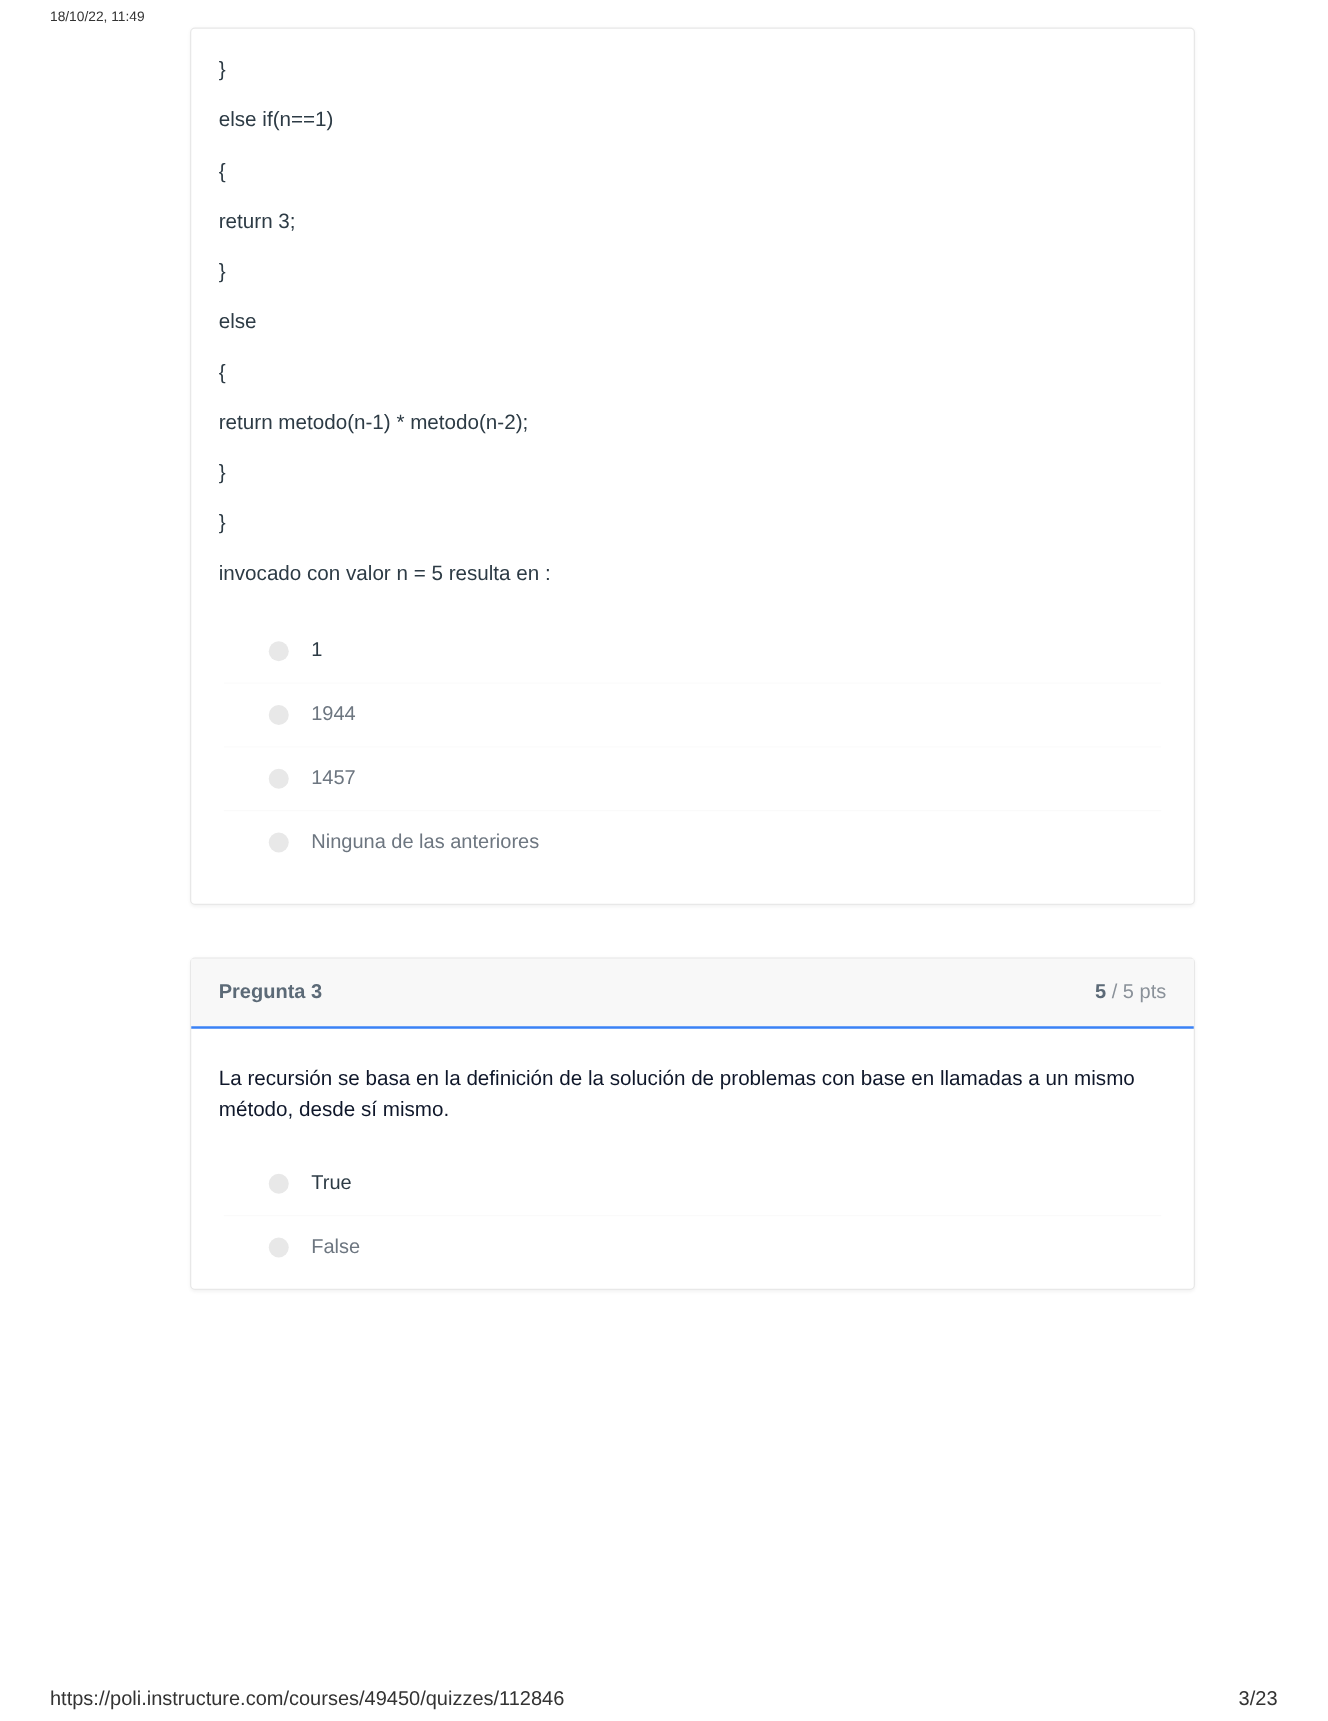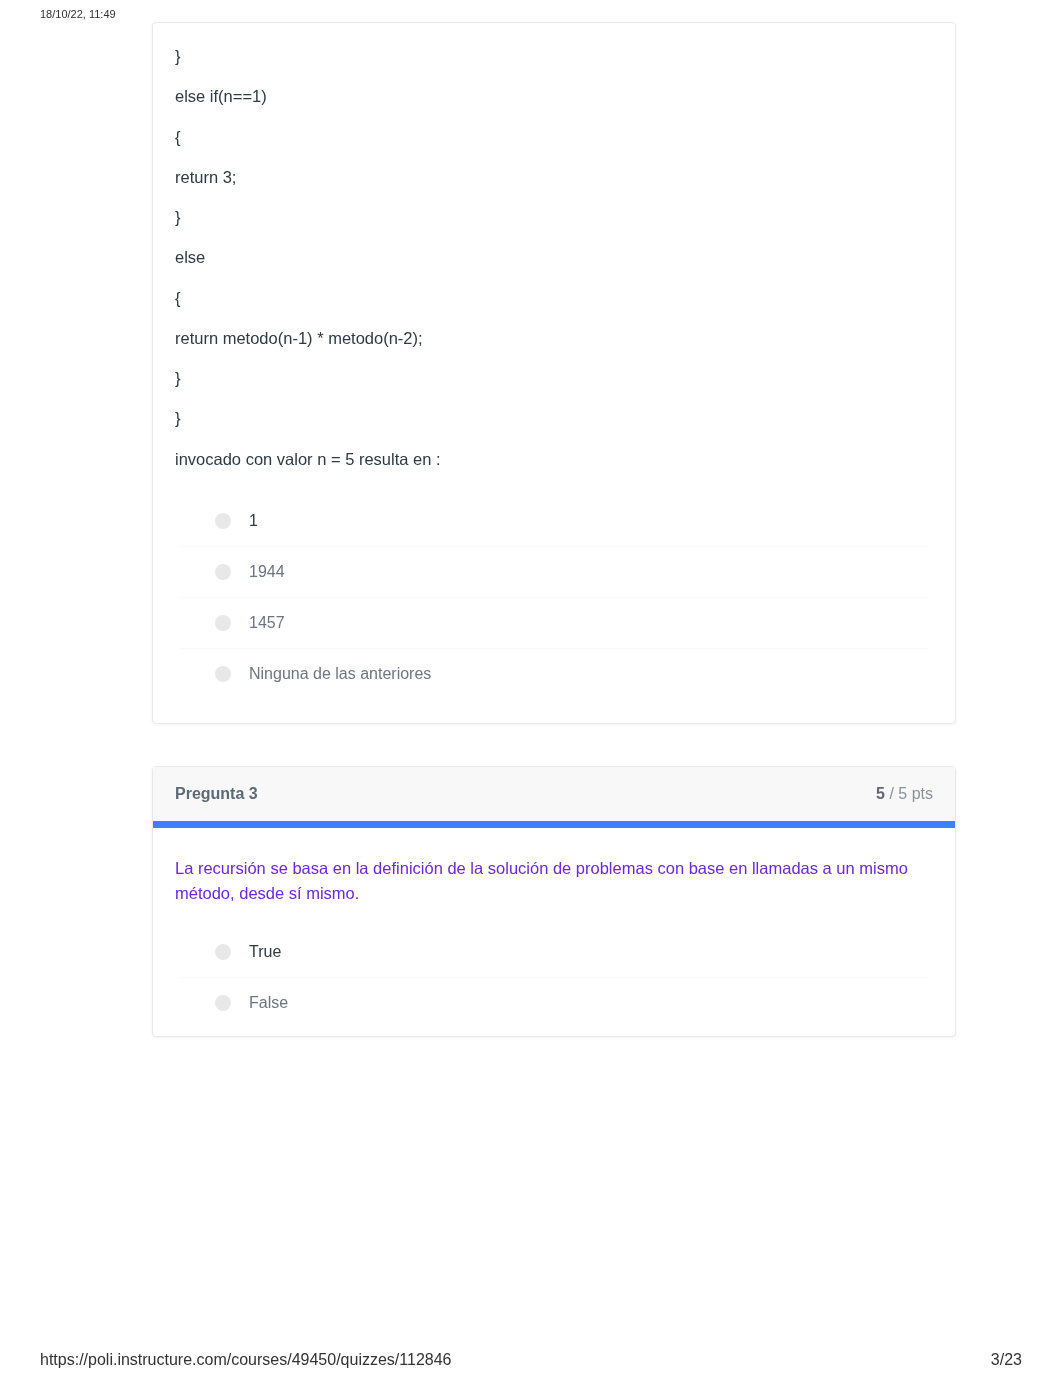--- a/index.html
+++ b/index.html
@@ -70,42 +70,42 @@
   }
   .answer-text.selected {
     color: #2d3b45;
   }
   .question-header {
     display: flex;
     justify-content: space-between;
     align-items: center;
     padding: 18px 22px;
     background: #f8f8f8;
-    border-bottom: 7px solid #3b82f6;
+    border-bottom: 2px solid #3b82f6;
   }
   .question-title {
     font-size: 16px;
     font-weight: 700;
     color: #5c6a77;
   }
   .question-points {
     font-size: 16px;
     color: #8a9199;
   }
   .question-points .earned {
     font-weight: 700;
     color: #5c6a77;
   }
   .q3-body {
     padding: 28px 22px 8px 22px;
   }
   .q3-text {
     font-size: 16.5px;
     line-height: 1.55;
-    color: #6d28d9;
+    color: #0f172a;
     margin: 0 0 12px 0;
   }
   .print-footer {
     position: absolute;
     bottom: 8px;
     left: 40px;
     right: 40px;
     display: flex;
     justify-content: space-between;
     font-size: 16px;

